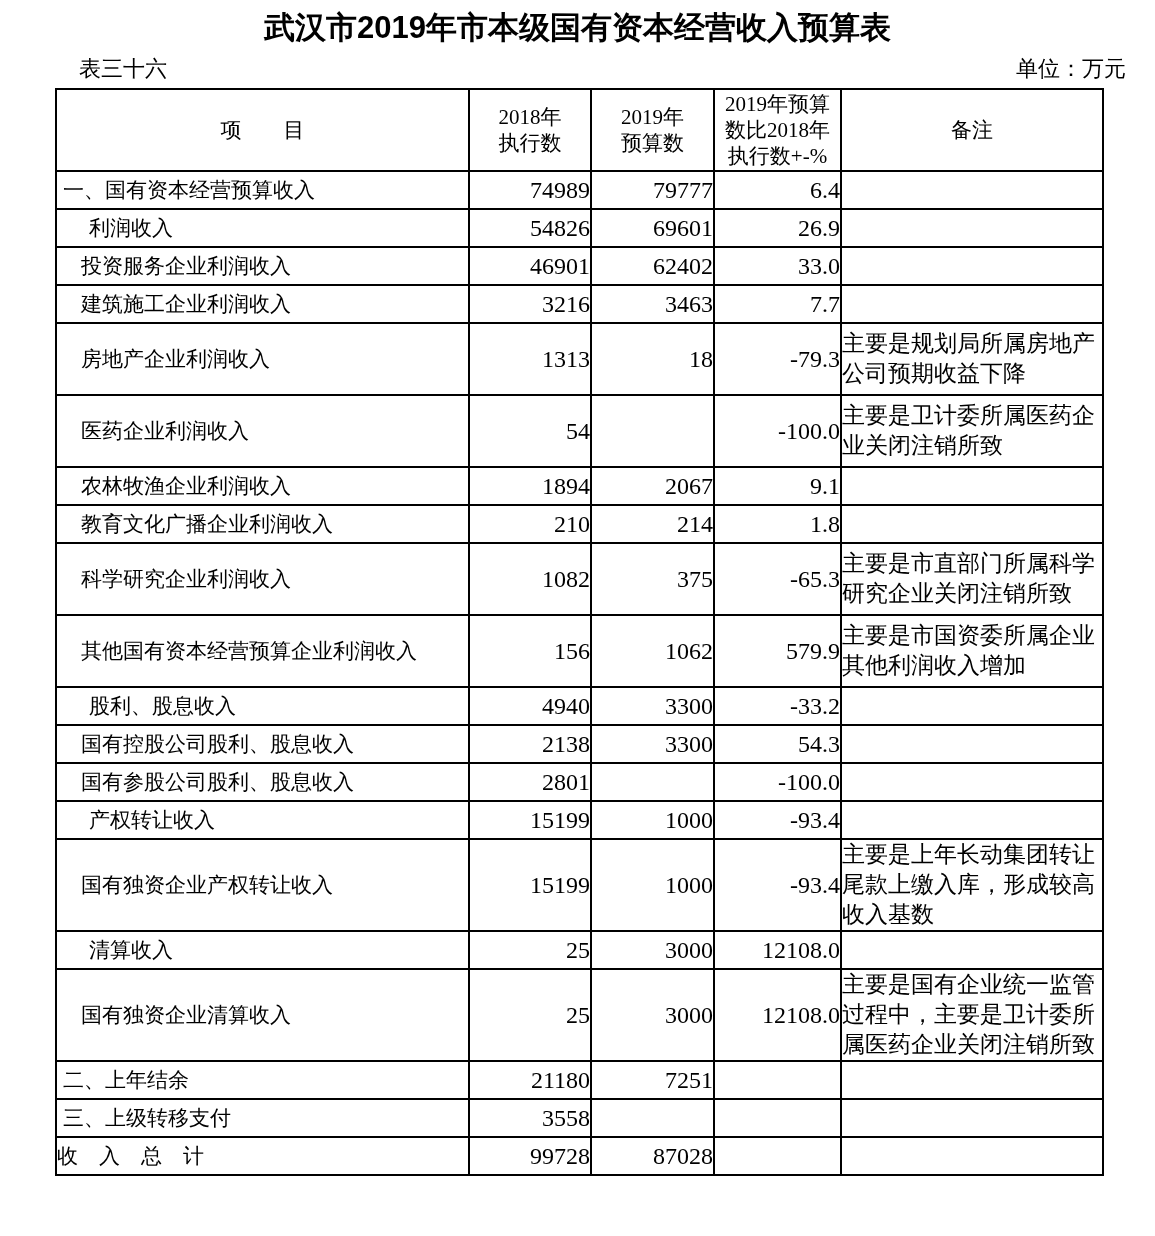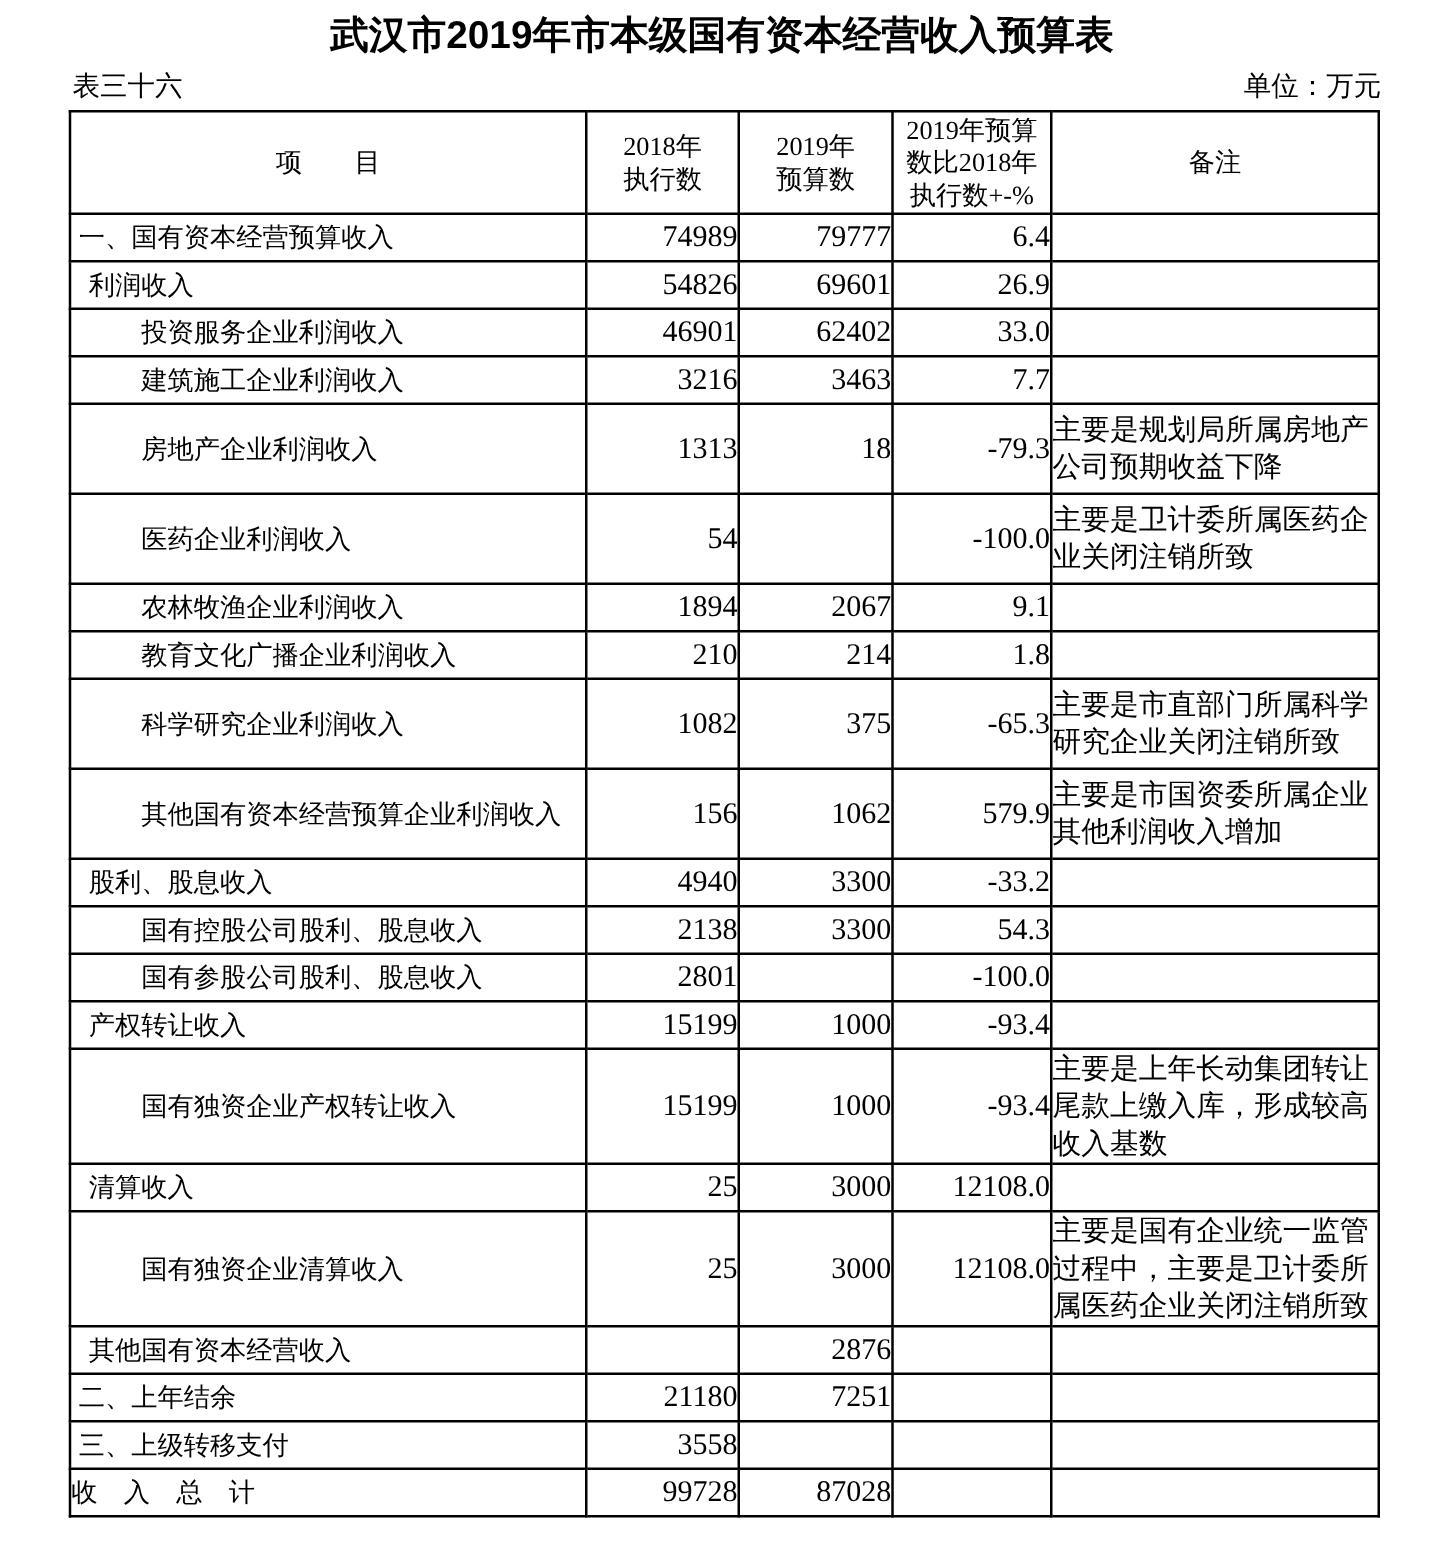--- a/index.html
+++ b/index.html
@@ -16,21 +16,21 @@
     padding-top: 8px;
     font-family: "Liberation Sans", "DejaVu Sans", sans-serif;
     font-weight: bold;
     font-size: 31px;
     letter-spacing: 0px;
     line-height: 40px;
   }
 
   .meta-row {
     width: 1047px;
-    margin: 8px 53px 6px 58px;
+    margin: 8px 53px 6px 79px;
     display: flex;
     justify-content: space-between;
     align-items: flex-end;
     font-size: 22px;
     line-height: 26px;
   }
 
   table.budget {
     border-collapse: collapse;
     table-layout: fixed;
@@ -50,22 +50,22 @@
     text-align: center;
     white-space: pre-line;
     height: 80px;
   }
   tr.size-s td { height: 36px; }
   tr.size-m td { height: 70px; }
   tr.size-l td { height: 90px; }
 
   td.c-item  { text-align: left; font-size: 21px; white-space: pre; }
   td.c-item.ind-0 { padding-left: 6px; }
-  td.c-item.ind-1 { padding-left: 14px; }
-  td.c-item.ind-2 { padding-left: 56px; }
+  td.c-item.ind-1 { padding-left: 32px; }
+  td.c-item.ind-2 { padding-left: 24px; }
   td.c-item.ind-total { text-align: left; padding-left: 0; }
 
   td.c-num {
     text-align: right;
     padding-right: 12px;
     font-size: 24px;
   }
   td.c-remark {
     text-align: left;
     font-size: 23px;
@@ -219,27 +219,20 @@
           <td class="c-remark"></td>
         </tr>
         <tr class="size-l">
           <td class="c-item ind-2">国有独资企业清算收入</td>
           <td class="c-num">25</td>
           <td class="c-num">3000</td>
           <td class="c-num">12108.0</td>
           <td class="c-remark">主要是国有企业统一监管过程中，主要是卫计委所属医药企业关闭注销所致</td>
         </tr>
         <tr class="size-s">
-          <td class="c-item ind-1">其他国有资本经营收入</td>
-          <td class="c-num"></td>
-          <td class="c-num">2876</td>
-          <td class="c-num"></td>
-          <td class="c-remark"></td>
-        </tr>
-        <tr class="size-s">
           <td class="c-item ind-0">二、上年结余</td>
           <td class="c-num">21180</td>
           <td class="c-num">7251</td>
           <td class="c-num"></td>
           <td class="c-remark"></td>
         </tr>
         <tr class="size-s">
           <td class="c-item ind-0">三、上级转移支付</td>
           <td class="c-num">3558</td>
           <td class="c-num"></td>

